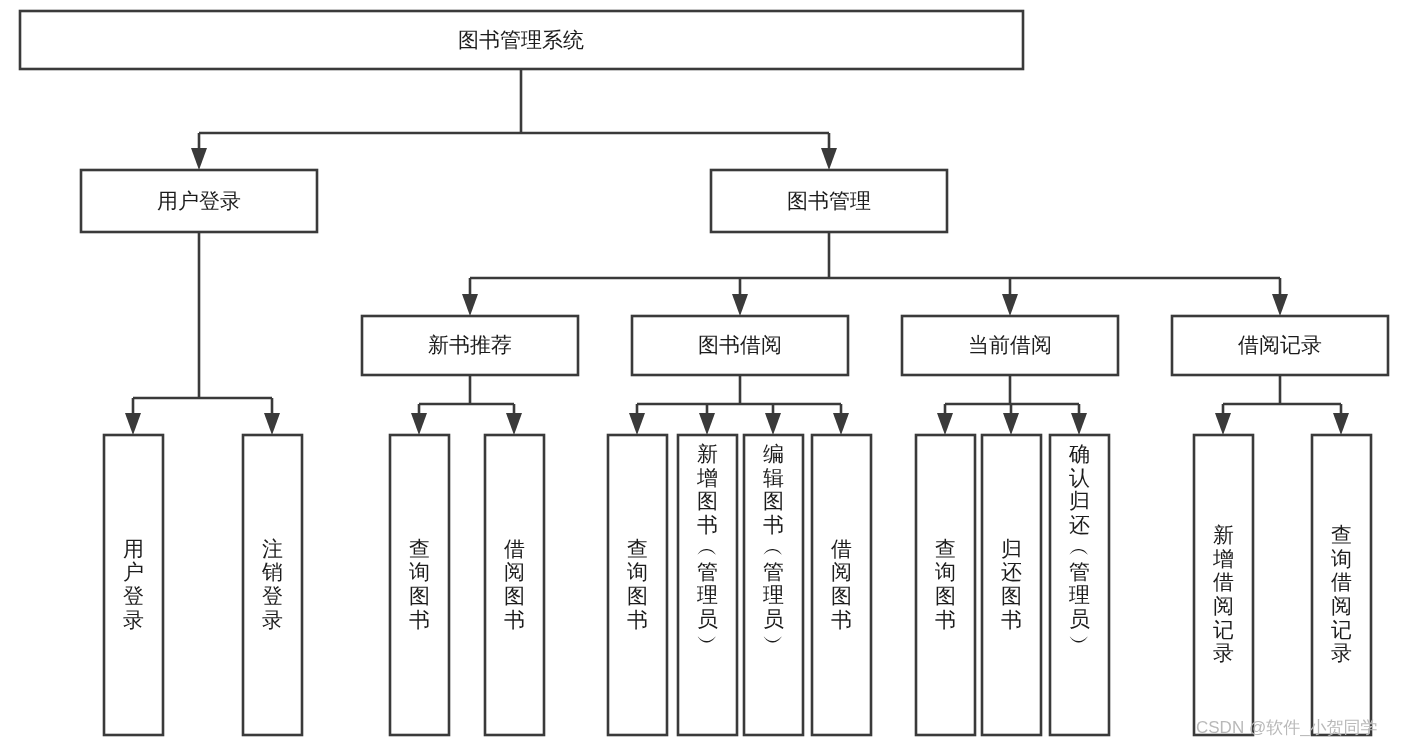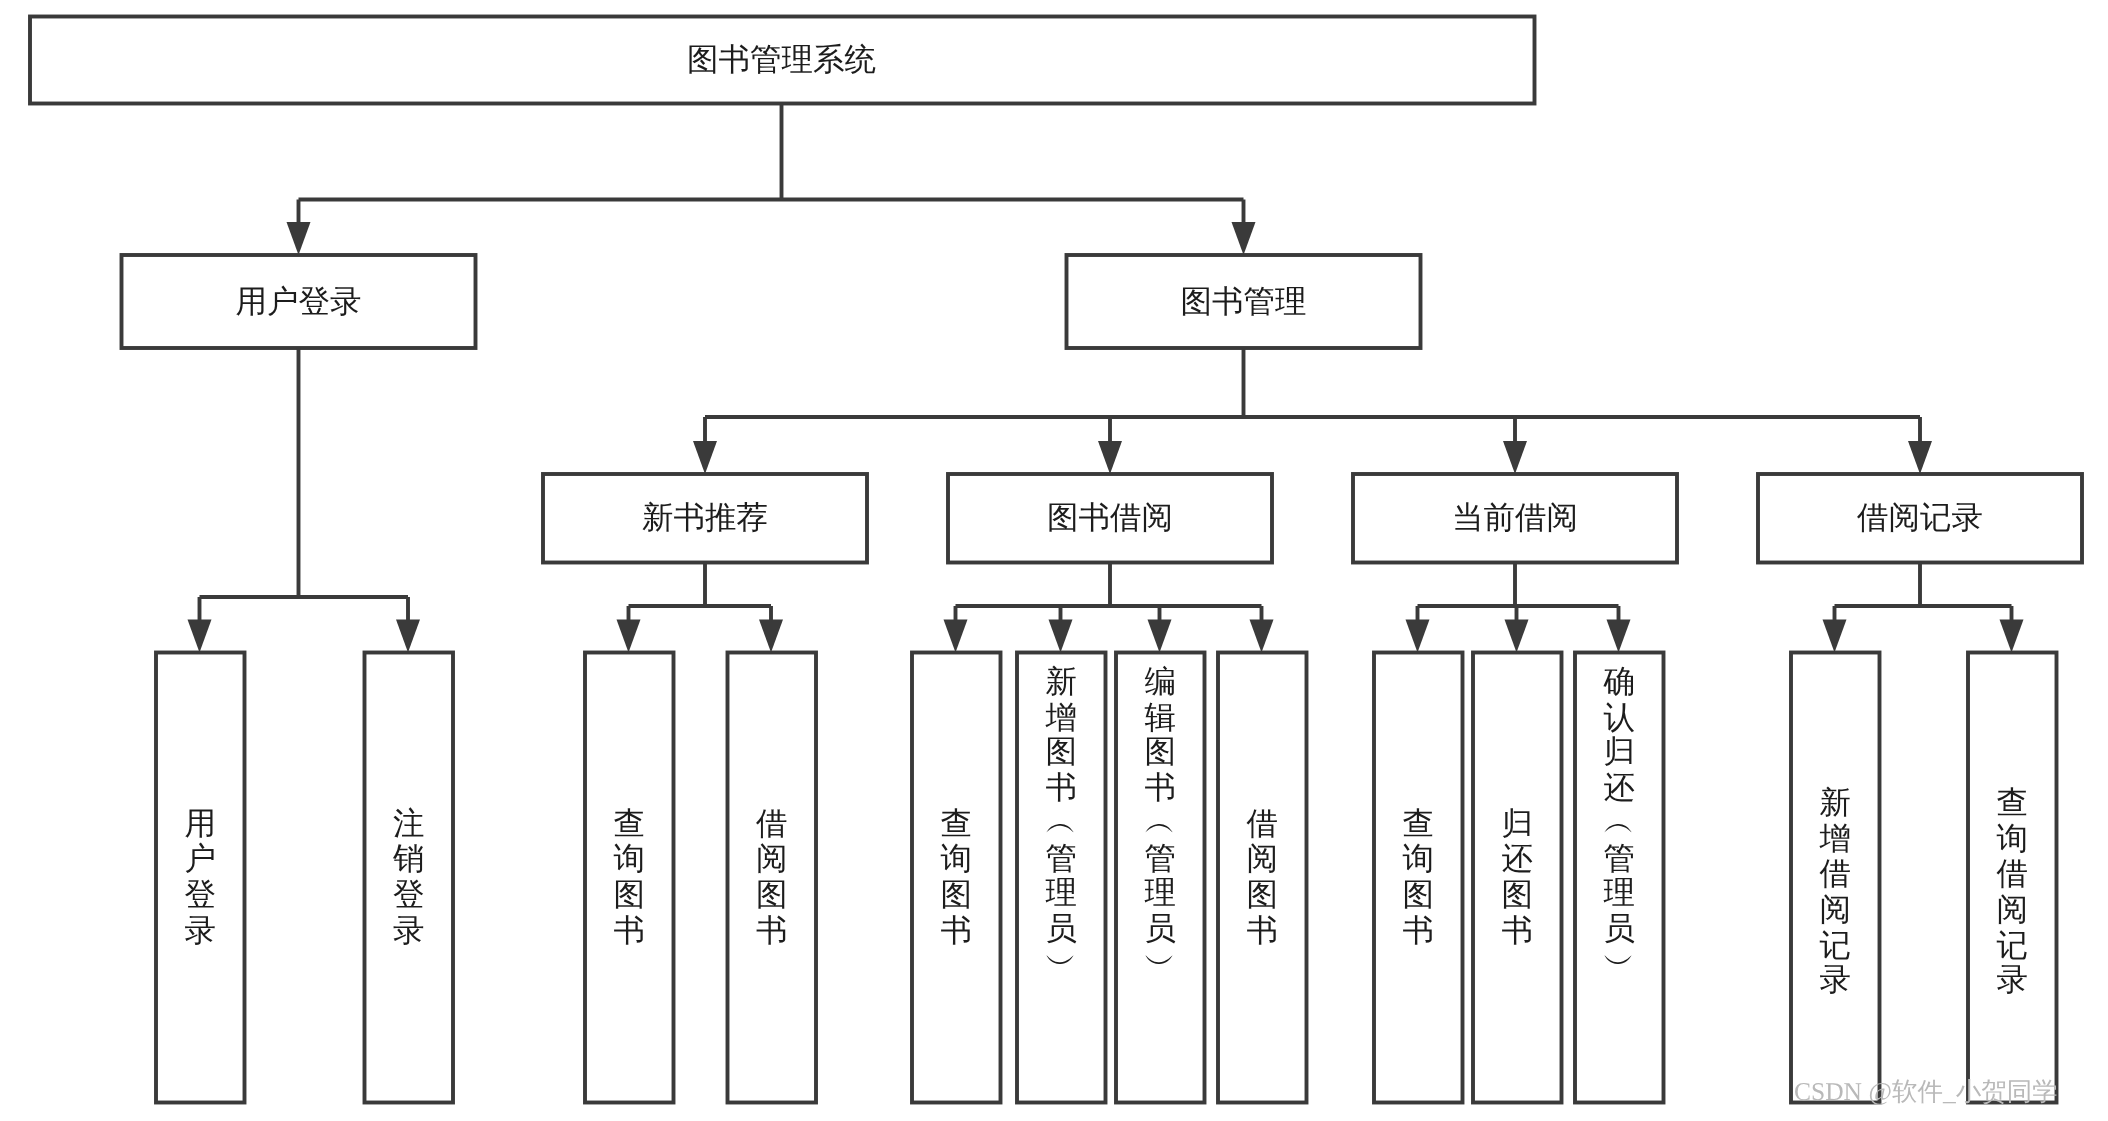--- a/index.html
+++ b/index.html
@@ -61,21 +61,21 @@
     color: #1c1c1c;
     pointer-events: none;
     text-align: center;
     letter-spacing: 0;
   }
   .leaf-label span {
     display: block;
   }
   .watermark {
     position: absolute;
-    font-family: Liberation Serif, serif;
+    font-family: Liberation Sans, sans-serif;
     font-size: 17px;
     color: #b9b9b9;
     white-space: nowrap;
     pointer-events: none;
   }
 </style>
 </head>
 <body>
 
 <div id="diagram-root">

